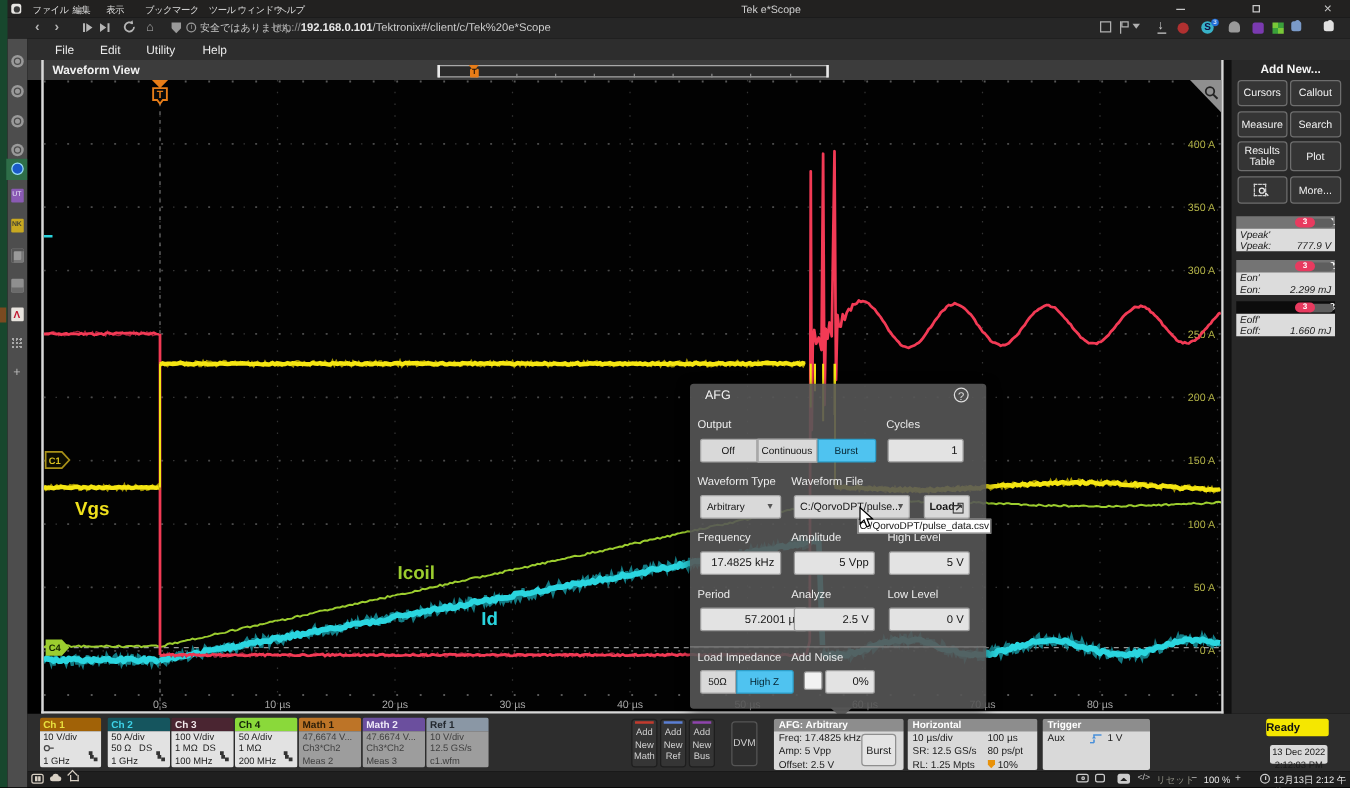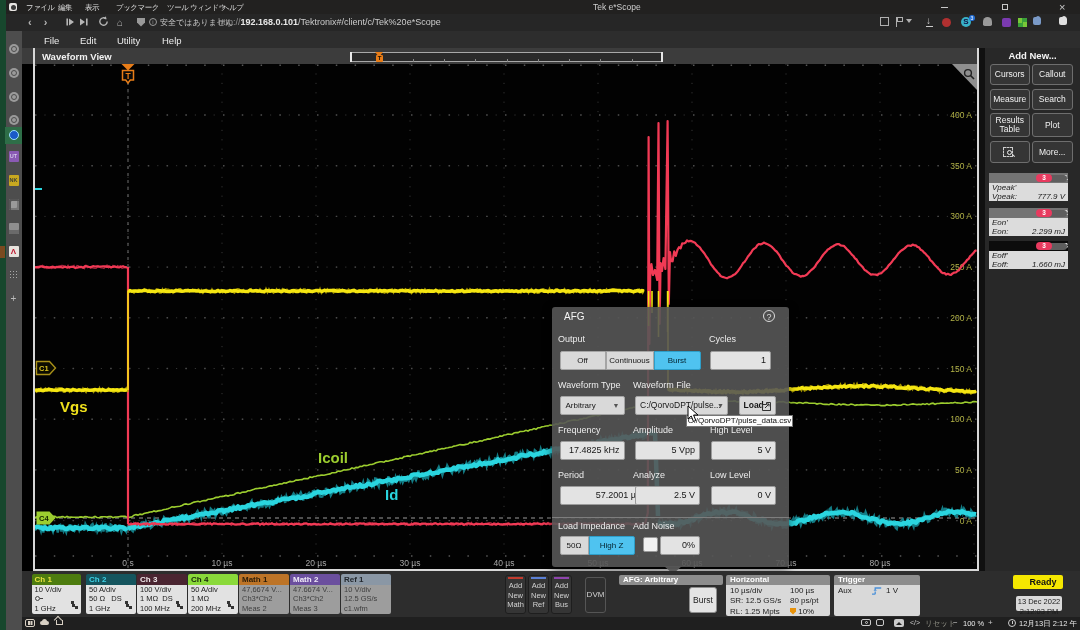--- a/index.html
+++ b/index.html
@@ -227,21 +227,21 @@
 <div class="sbt" style="left:559.5px;top:536px;width:29px;height:19px;border-radius:2px 0 0 2px;">50Ω</div>
 <div class="abs sbt" style="left:588.5px;top:536px;width:46px;height:19px;background:#4fc3f0;border:1px solid #2d9ec9;border-radius:0 2px 2px 0;color:#04222e;">High Z</div>
 <div class="abs" style="left:642.5px;top:537px;width:15px;height:15px;background:#f2f2f2;border:1px solid #999;border-radius:2px;"></div>
 <div class="inp" style="left:660px;top:536px;width:40px;height:19px;">0%</div>
 <div class="abs" style="left:686px;top:415px;width:107px;height:12px;background:#fdfdfd;border:1px solid #777;color:#111;font-size:8px;line-height:10px;text-align:center;white-space:nowrap;">C:/QorvoDPT/pulse_data.csv</div>
 <svg class="abs" style="left:687px;top:405px;" width="12" height="18" viewBox="0 0 12 18">
       <path d="M1,1L1,14L4.2,11L6.5,16.5L8.8,15.5L6.6,10L11,10Z" fill="#fff" stroke="#000" stroke-width="1"></path>
     </svg>
 <div class="abs" style="left:22px;top:571px;width:1058px;height:46px;background:#2d2d2d;"></div>
 <div class="bb" style="left:31.5px;">
-      <div class="bbh" style="background:#4d7c0f;color:#e8e13e;">Ch 1</div>
+      <div class="bbh" style="background:#a16207;color:#e8e13e;">Ch 1</div>
       <div class="bbb">10 V/div<br><span style="display:inline-block;width:5px;height:5px;border:1px solid #444;border-radius:50%;"></span><span style="display:inline-block;width:3px;height:1px;background:#444;vertical-align:2px;"></span><br>1 GHz</div>
     </div>
 <div class="bb" style="left:86px;">
       <div class="bbh" style="background:#15555e;color:#3ed3e8;">Ch 2</div>
       <div class="bbb">50 A/div<br>50 Ω&nbsp;&nbsp;&nbsp;DS<br>1 GHz</div>
     </div>
 <div class="bb" style="left:137px;">
       <div class="bbh" style="background:#4a2531;color:#f0e8ea;">Ch 3</div>
       <div class="bbb">100 V/div<br>1 MΩ&nbsp;&nbsp;DS<br>100 MHz</div>
     </div>
@@ -270,34 +270,35 @@
 <div class="abs" style="left:505px;top:581px;width:21px;color:#d2d2d2;font-size:7.5px;line-height:9.5px;text-align:center;">Add<br>New<br>Math</div>
 <div class="abs" style="left:528px;top:575px;width:21px;height:39px;background:#353535;border:1px solid #1e1e1e;border-radius:3px;"></div>
 <div class="abs" style="left:531px;top:577px;width:15px;height:2px;background:#5b7fd4;"></div>
 <div class="abs" style="left:528px;top:581px;width:21px;color:#d2d2d2;font-size:7.5px;line-height:9.5px;text-align:center;">Add<br>New<br>Ref</div>
 <div class="abs" style="left:551px;top:575px;width:21px;height:39px;background:#353535;border:1px solid #1e1e1e;border-radius:3px;"></div>
 <div class="abs" style="left:554px;top:577px;width:15px;height:2px;background:#8e44ad;"></div>
 <div class="abs" style="left:551px;top:581px;width:21px;color:#d2d2d2;font-size:7.5px;line-height:9.5px;text-align:center;">Add<br>New<br>Bus</div>
 <div class="abs" style="left:585px;top:577px;width:21px;height:36px;background:#2e2e2e;border:1px solid #555;border-radius:3px;color:#d2d2d2;font-size:8px;line-height:34px;text-align:center;">DVM</div>
 <div class="pan" style="left:619px;width:104px;">
       <div class="panh">AFG: Arbitrary</div>
+      <div class="panb" style="height:31px;">Freq: 17.4825 kHz<br>Amp: 5 Vpp<br>Offset: 2.5 V</div>
     </div>
 <div class="abs" style="left:689px;top:587px;width:28px;height:26px;background:#e4e4e4;border:1px solid #8f8f8f;border-radius:3px;color:#1b1b1b;font-size:8.5px;line-height:24px;text-align:center;">Burst</div>
 <div class="pan" style="left:726px;width:104px;">
       <div class="panh">Horizontal</div>
       <div class="panb" style="height:31px;">10 µs/div<span style="position:absolute;left:64px;">100 µs</span><br>SR: 12.5 GS/s<span style="position:absolute;left:64px;">80 ps/pt</span><br>RL: 1.25 Mpts<span style="position:absolute;left:64px;"><span style="display:inline-block;width:6px;height:7px;background:#e8920a;clip-path:polygon(0 0,100% 0,100% 55%,50% 100%,0 55%);vertical-align:-1px;"></span> 10%</span></div>
     </div>
 <div class="pan" style="left:834px;width:86px;">
       <div class="panh">Trigger</div>
       <div class="panb" style="height:31px;">Aux<span style="position:absolute;left:52px;">1 V</span><svg style="position:absolute;left:38px;top:1.5px;" width="10" height="8" viewBox="0 0 10 8">
           <path d="M0,7.2h3.2M3.2,7.2V4.6M3.2,2.2V1h6" stroke="#4a90d9" stroke-width="1.3" fill="none"></path>
           <path d="M3.2,1.6l-1.6,2.2h3.2z" fill="#4a90d9"></path>
         </svg></div>
     </div>
-<div class="abs" style="left:1013px;top:575px;width:50px;height:14px;background:#f5e700;border-radius:2px;color:#111;font-size:9px;font-weight:bold;line-height:14px;text-align:center;padding-left:10px;">Ready</div>
+<div class="abs" style="left:1013px;top:575px;width:50px;height:14px;background:#f5e700;border-radius:2px;color:#111;font-size:9px;font-weight:bold;line-height:14px;">Ready</div>
 <div class="abs" style="left:1016px;top:596px;width:46px;height:15px;background:#d9d9d9;border-radius:2px;color:#1b1b1b;font-size:7.5px;line-height:9.5px;text-align:center;padding-top:1px;">13 Dec 2022<br>2:12:03 PM</div>
 <div class="abs" style="left:22px;top:617px;width:1058px;height:13px;background:#1f1f1f;"></div>
 <div class="abs" style="left:25px;top:618.5px;width:10px;height:8px;border:1px solid #d8d0c4;border-radius:2px;"></div>
 <div class="abs" style="left:28px;top:620.5px;width:1.5px;height:4px;background:#d8d0c4;box-shadow:2.5px 0 #d8d0c4;"></div>
 <div class="abs" style="left:40px;top:621px;width:9px;height:4px;background:#d8d0c4;border-radius:3px;"></div>
 <div class="abs" style="left:42px;top:618.5px;width:5px;height:5px;background:#d8d0c4;border-radius:50%;"></div>
 <div class="abs" style="left:56px;top:620px;width:7px;height:5px;border:1px solid #d8d0c4;border-top:none;"></div>
 <div class="abs" style="left:55.2px;top:617px;width:6px;height:6px;border-top:1.5px solid #d8d0c4;border-right:1.5px solid #d8d0c4;transform:rotate(-45deg);"></div>
 <div class="abs" style="left:861px;top:618.5px;width:10px;height:7.5px;border:1.2px solid #ccc;border-radius:2px;"></div>
 <div class="abs" style="left:864.5px;top:620.5px;width:3px;height:3px;border:1.2px solid #ccc;border-radius:50%;"></div>

